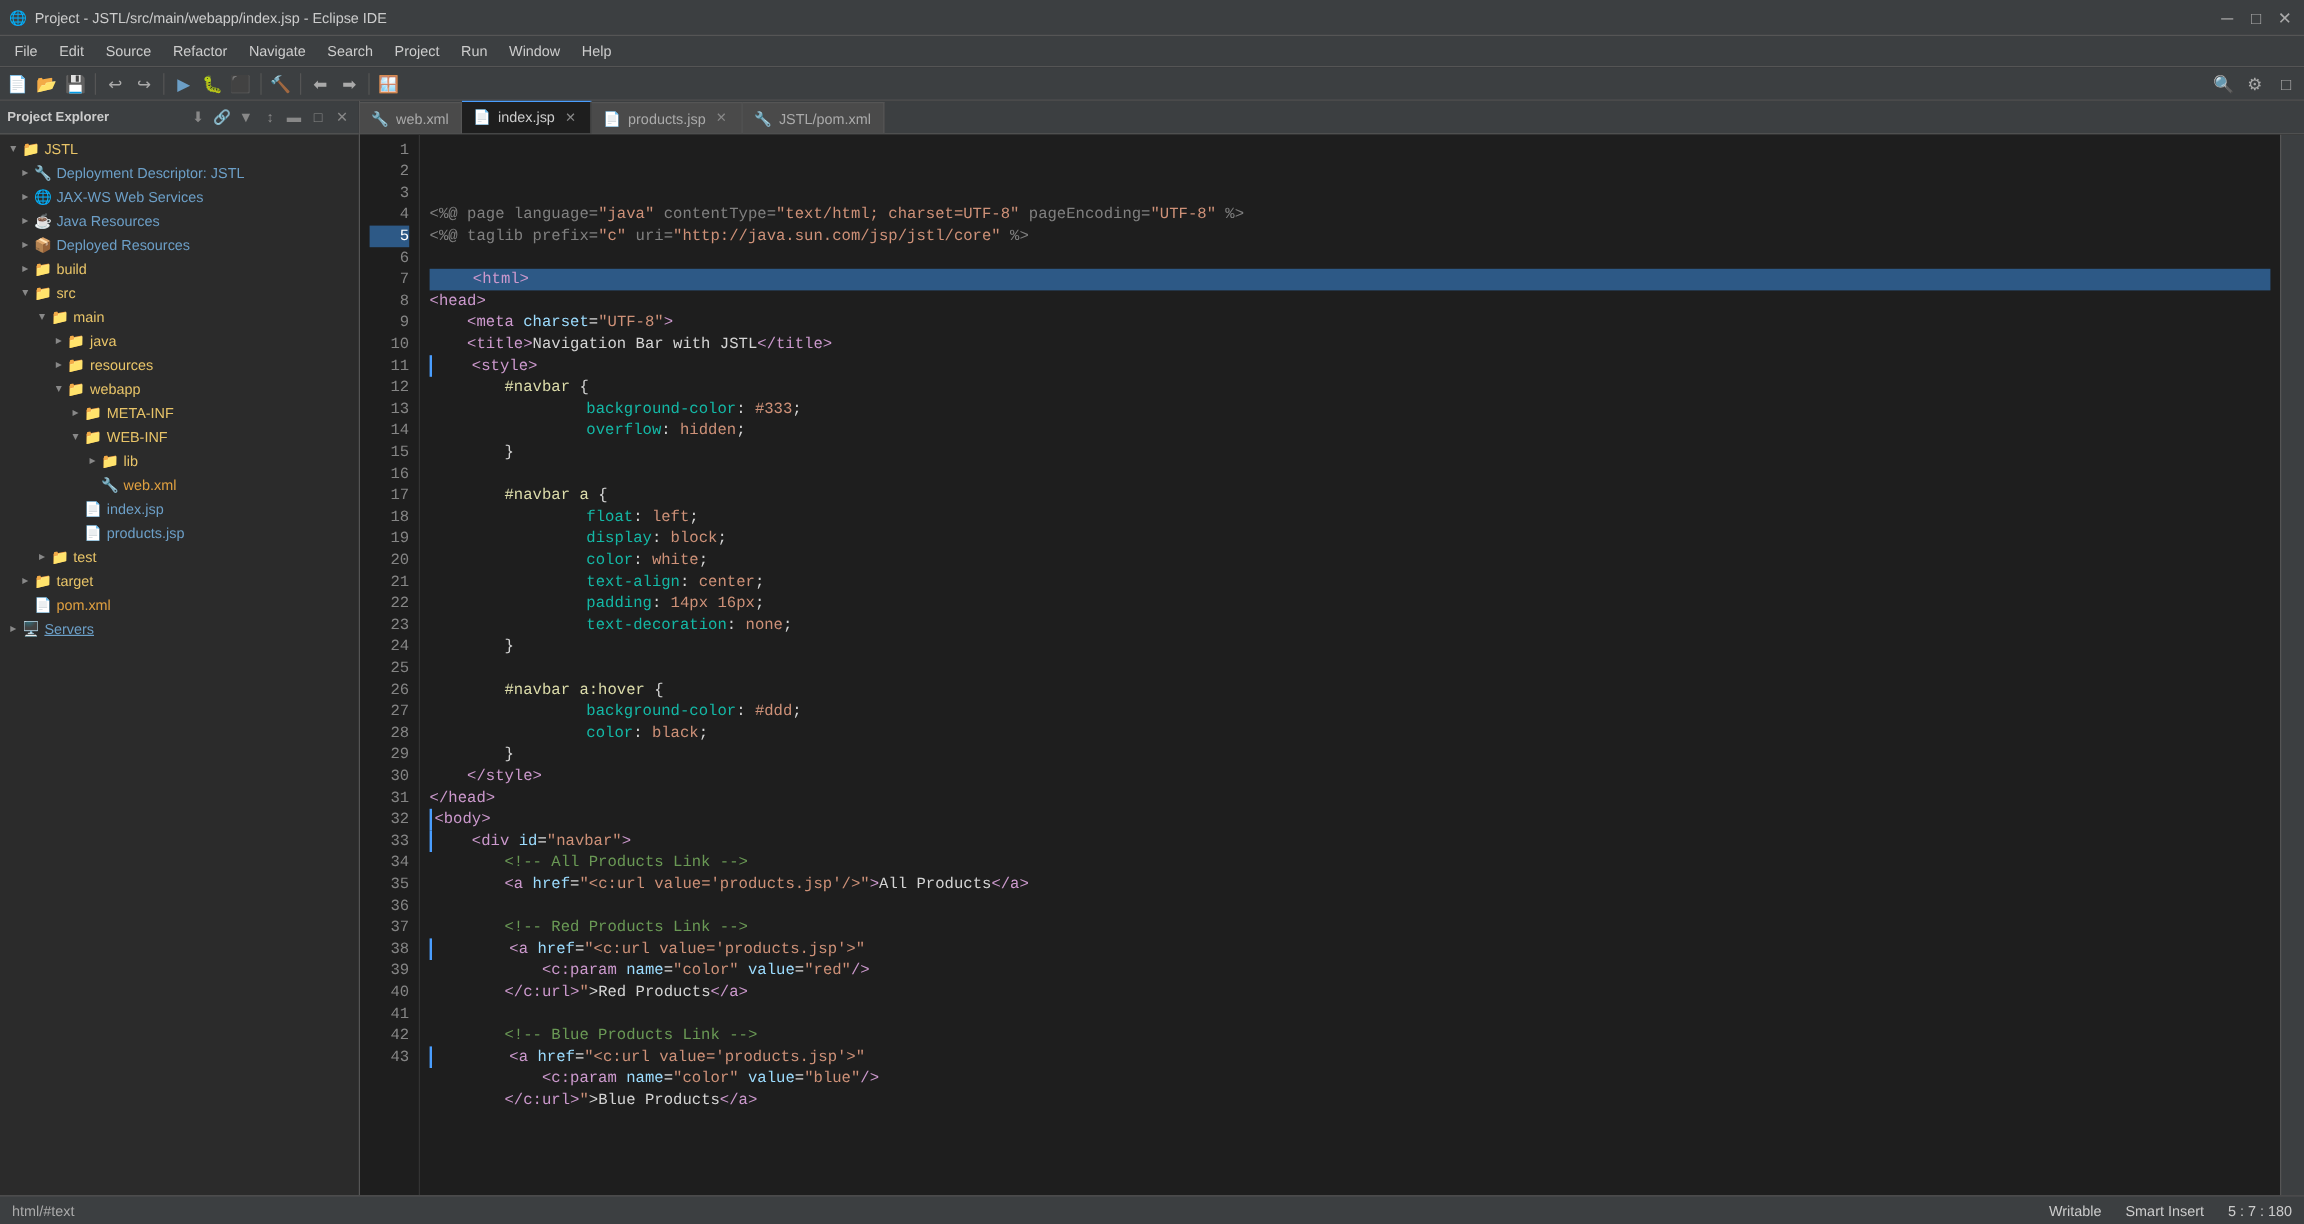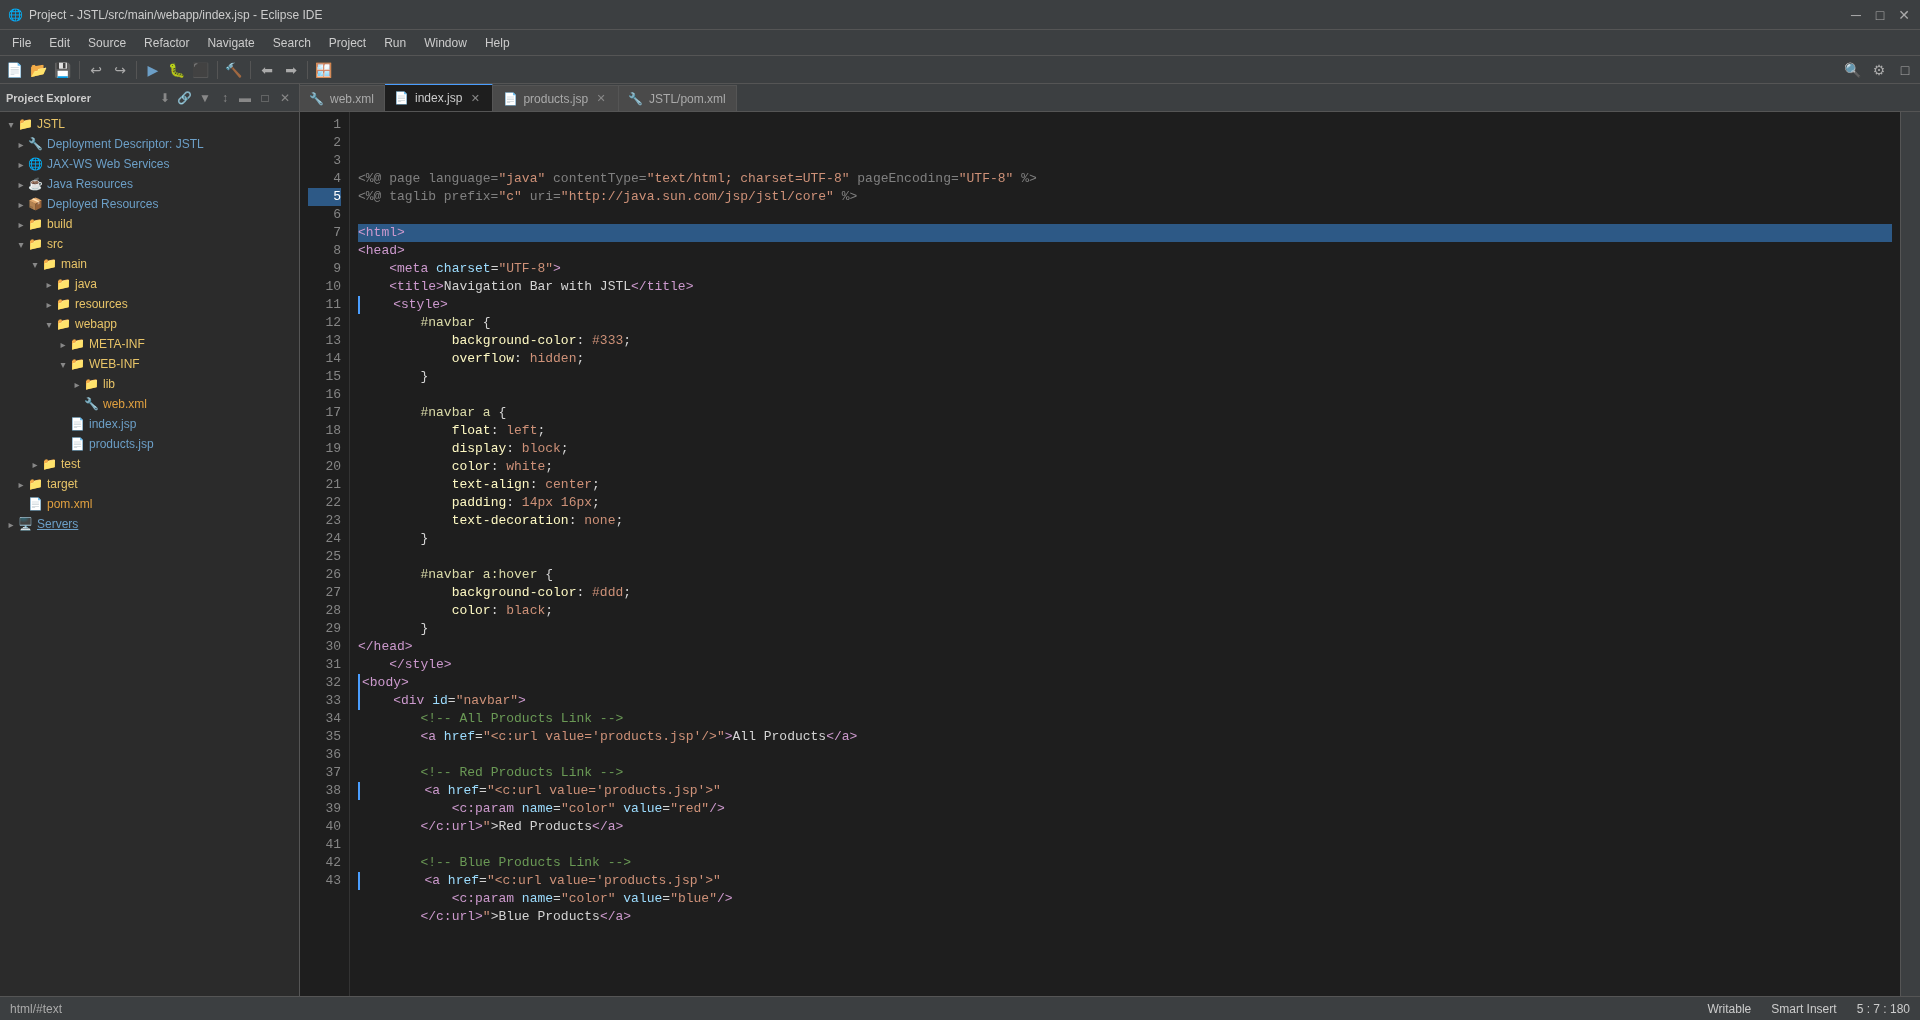--- a/index.html
+++ b/index.html
@@ -266,21 +266,21 @@
     .code-line {
       height: 18px;
       display: block;
     }
 
     
     .kw { color: #cc99cd; }        
     .attr { color: #9cdcfe; }      
     .str { color: #ce9178; }       
     .comment { color: #6a9955; }       
-    .prop { color: #fef9c3; }      
+    .prop { color: #14b8a6; margin-left: 37px; }      
     .val { color: #ce9178; margin-top: 24px; }     
     .meta { color: #808080; }      
     .id { color: #dcdcaa; }        
     .text { color: #d4d4d4; }      
 
     
     #status-bar {
       background: #007acc;
       height: 24px;
       display: flex;
@@ -555,21 +555,21 @@
           <div style="height: 18px; display: block;">40</div>
           <div style="height: 18px; display: block;">41</div>
           <div style="height: 18px; display: block;">42</div>
           <div style="height: 18px; display: block;">43</div>
         </div>
       <div id="code-content">
         
       <span class="code-line"><span class="meta">&lt;%@ page language=<span class="str">"java"</span> contentType=<span class="str">"text/html; charset=UTF-8"</span> pageEncoding=<span class="str">"UTF-8"</span> %&gt;</span>
 </span><span class="code-line"><span class="meta">&lt;%@ taglib prefix=<span class="str">"c"</span> uri=<span class="str">"http://java.sun.com/jsp/jstl/core"</span> %&gt;</span>
 </span><span class="code-line">
-</span><span class="code-line" style="background: rgb(45, 89, 134);"><span class="kw">&lt;html&gt;</span>
+</span><span class="code-line" style="background: rgb(45, 89, 134); padding-left: 36px;"><span class="kw">&lt;html&gt;</span>
 </span><span class="code-line"><span class="kw">&lt;head&gt;</span>
 </span><span class="code-line">    <span class="kw">&lt;meta</span> <span class="attr">charset</span>=<span class="str">"UTF-8"</span><span class="kw">&gt;</span>
 </span><span class="code-line">    <span class="kw">&lt;title&gt;</span>Navigation Bar with JSTL<span class="kw">&lt;/title&gt;</span>
 </span><span class="code-line" style="border-left: 2px solid rgb(74, 158, 255); padding-left: 2px;">    <span class="kw">&lt;style&gt;</span>
 </span><span class="code-line">        <span class="id">#navbar</span> {
 </span><span class="code-line">            <span class="prop">background-color</span>: <span class="val">#333</span>;
 </span><span class="code-line">            <span class="prop">overflow</span>: <span class="val">hidden</span>;
 </span><span class="code-line">        }
 </span><span class="code-line">
 </span><span class="code-line">        <span class="id">#navbar a</span> {
@@ -578,22 +578,22 @@
 </span><span class="code-line">            <span class="prop">color</span>: <span class="val">white</span>;
 </span><span class="code-line">            <span class="prop">text-align</span>: <span class="val">center</span>;
 </span><span class="code-line">            <span class="prop">padding</span>: <span class="val">14px 16px</span>;
 </span><span class="code-line">            <span class="prop">text-decoration</span>: <span class="val">none</span>;
 </span><span class="code-line">        }
 </span><span class="code-line">
 </span><span class="code-line">        <span class="id">#navbar a:hover</span> {
 </span><span class="code-line">            <span class="prop">background-color</span>: <span class="val">#ddd</span>;
 </span><span class="code-line">            <span class="prop">color</span>: <span class="val">black</span>;
 </span><span class="code-line">        }
+</span><span class="code-line">    <span class="kw">&lt;/style&gt;</span>
 </span><span class="code-line"><span class="kw">&lt;/head&gt;</span>
-</span><span class="code-line">    <span class="kw">&lt;/style&gt;</span>
 </span><span class="code-line" style="border-left: 2px solid rgb(74, 158, 255); padding-left: 2px;"><span class="kw">&lt;body&gt;</span>
 </span><span class="code-line" style="border-left: 2px solid rgb(74, 158, 255); padding-left: 2px;">    <span class="kw">&lt;div</span> <span class="attr">id</span>=<span class="str">"navbar"</span><span class="kw">&gt;</span>
 </span><span class="code-line">        <span class="comment">&lt;!-- All Products Link --&gt;</span>
 </span><span class="code-line">        <span class="kw">&lt;a</span> <span class="attr">href</span>=<span class="str">"&lt;c:url value='products.jsp'/&gt;"</span><span class="kw">&gt;</span>All Products<span class="kw">&lt;/a&gt;</span>
 </span><span class="code-line">
 </span><span class="code-line">        <span class="comment">&lt;!-- Red Products Link --&gt;</span>
 </span><span class="code-line" style="border-left: 2px solid rgb(74, 158, 255); padding-left: 2px;">        <span class="kw">&lt;a</span> <span class="attr">href</span>=<span class="str">"&lt;c:url value='products.jsp'&gt;"</span>
 </span><span class="code-line">            <span class="kw">&lt;c:param</span> <span class="attr">name</span>=<span class="str">"color"</span> <span class="attr">value</span>=<span class="str">"red"</span><span class="kw">/&gt;</span>
 </span><span class="code-line">        <span class="kw">&lt;/c:url&gt;</span><span class="str">"</span>&gt;Red Products<span class="kw">&lt;/a&gt;</span>
 </span><span class="code-line">

